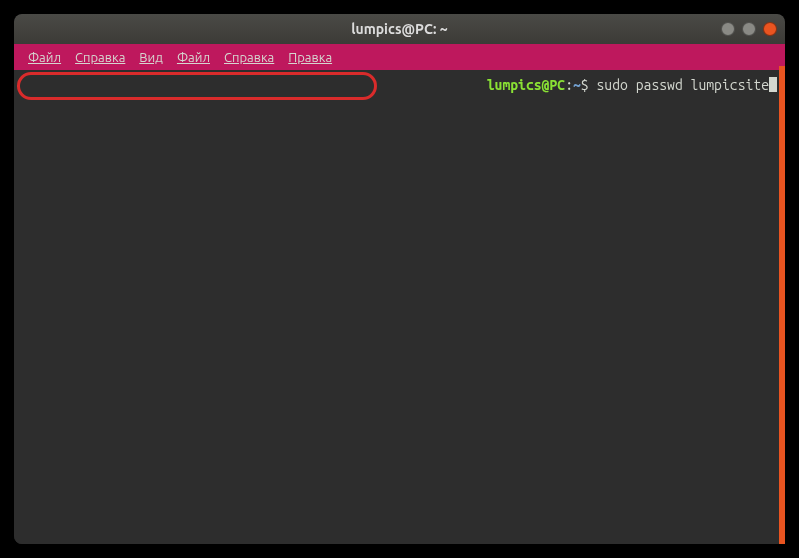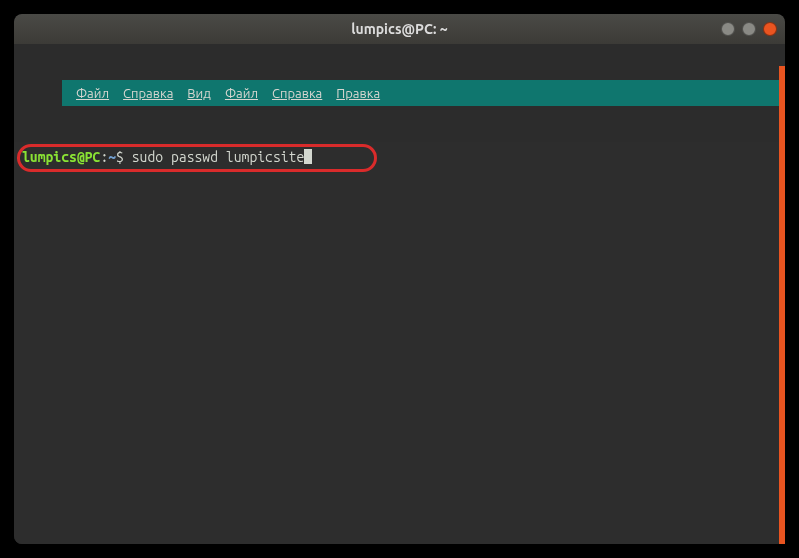--- a/index.html
+++ b/index.html
@@ -1,19 +1,18 @@
 <!DOCTYPE html>
 <html><head>
   <meta charset="utf-8">
   <style>
     * {
       margin: 0;
       padding: 0;
       box-sizing: border-box;
-      gap: 36px;
     }
     body {
       width: 799px;
       height: 558px;
       background: #000;
       padding: 14px;
       font-family: "Ubuntu Mono", "DejaVu Sans Mono", monospace;
       position: relative;
     }
     .window {
@@ -53,28 +52,27 @@
     .window-control {
       width: 14px;
       height: 14px;
       border-radius: 50%;
       border: 1px solid rgba(0,0,0,0.4);
     }
     .ctrl-min { background: #8a8a85; }
     .ctrl-max { background: #8a8a85; }
     .ctrl-close { background: #e95420; }
     .menubar {
-      background: #0f766e;
+      background: #be185d;
       height: 26px;
       display: flex;
       align-items: center;
       padding: 0 8px;
       gap: 2px;
       font-family: "Ubuntu", sans-serif;
-      margin-left: 48px;
     }
     .menu-item {
       color: #d6d6d0;
       font-size: 13px;
       padding: 2px 6px;
       cursor: pointer;
     }
     .menu-item .underline {
       text-decoration: underline;
     }
@@ -92,20 +90,21 @@
       height: 28px;
       border: 3px solid #d92b2b;
       border-radius: 14px;
       pointer-events: none;
     }
     .prompt-line {
       font-size: 14px;
       line-height: 18px;
       white-space: pre;
       font-family: "Ubuntu Mono", "DejaVu Sans Mono", monospace;
+      text-align: right;
     }
     .prompt-user {
       color: #8ae234;
       font-weight: bold;
     }
     .prompt-path {
       color: #729fcf;
       font-weight: bold;
     }
     .prompt-sep {

